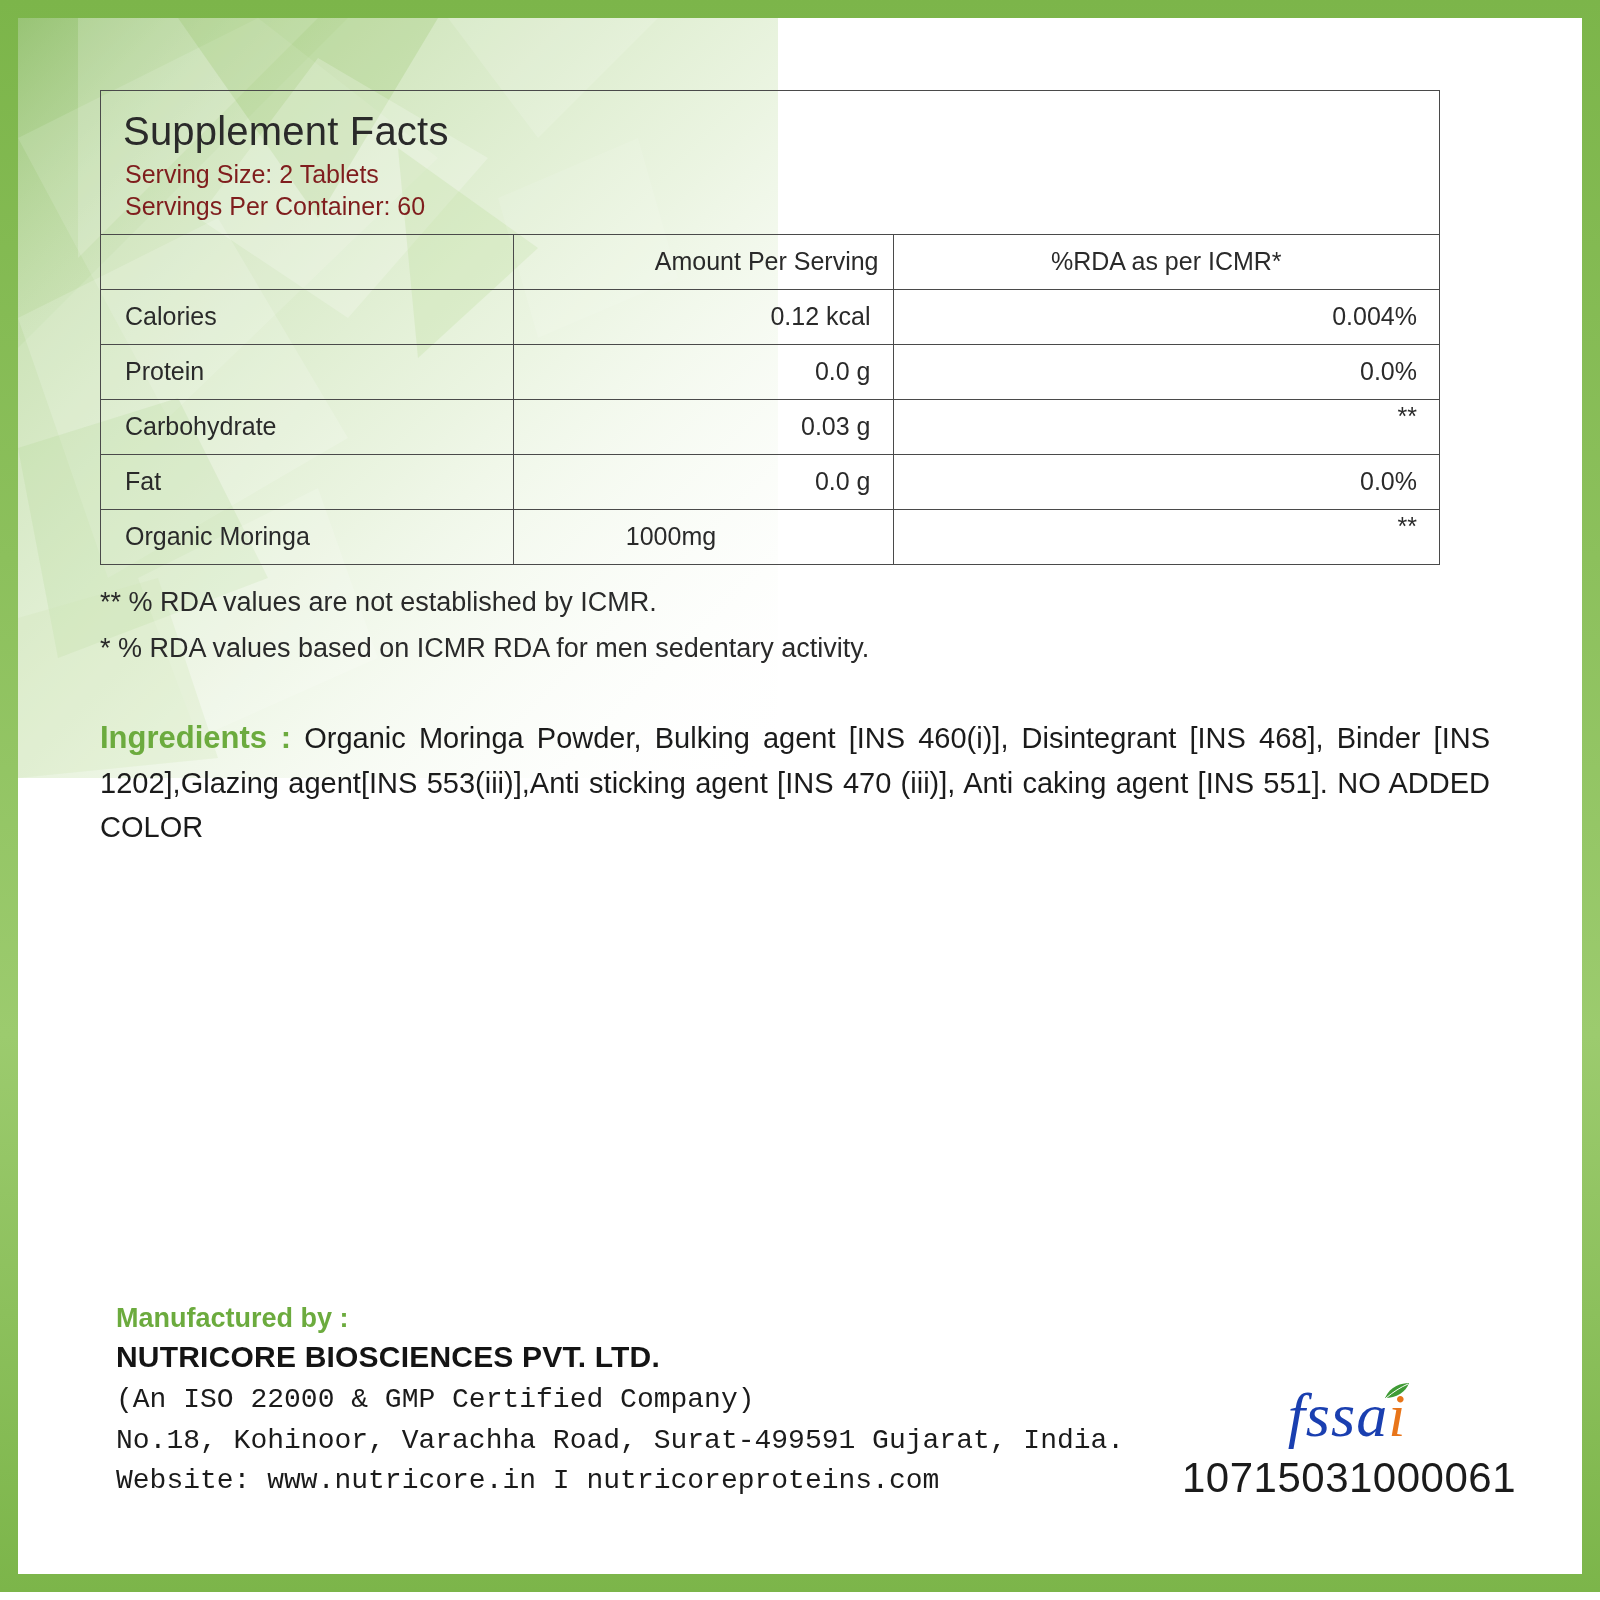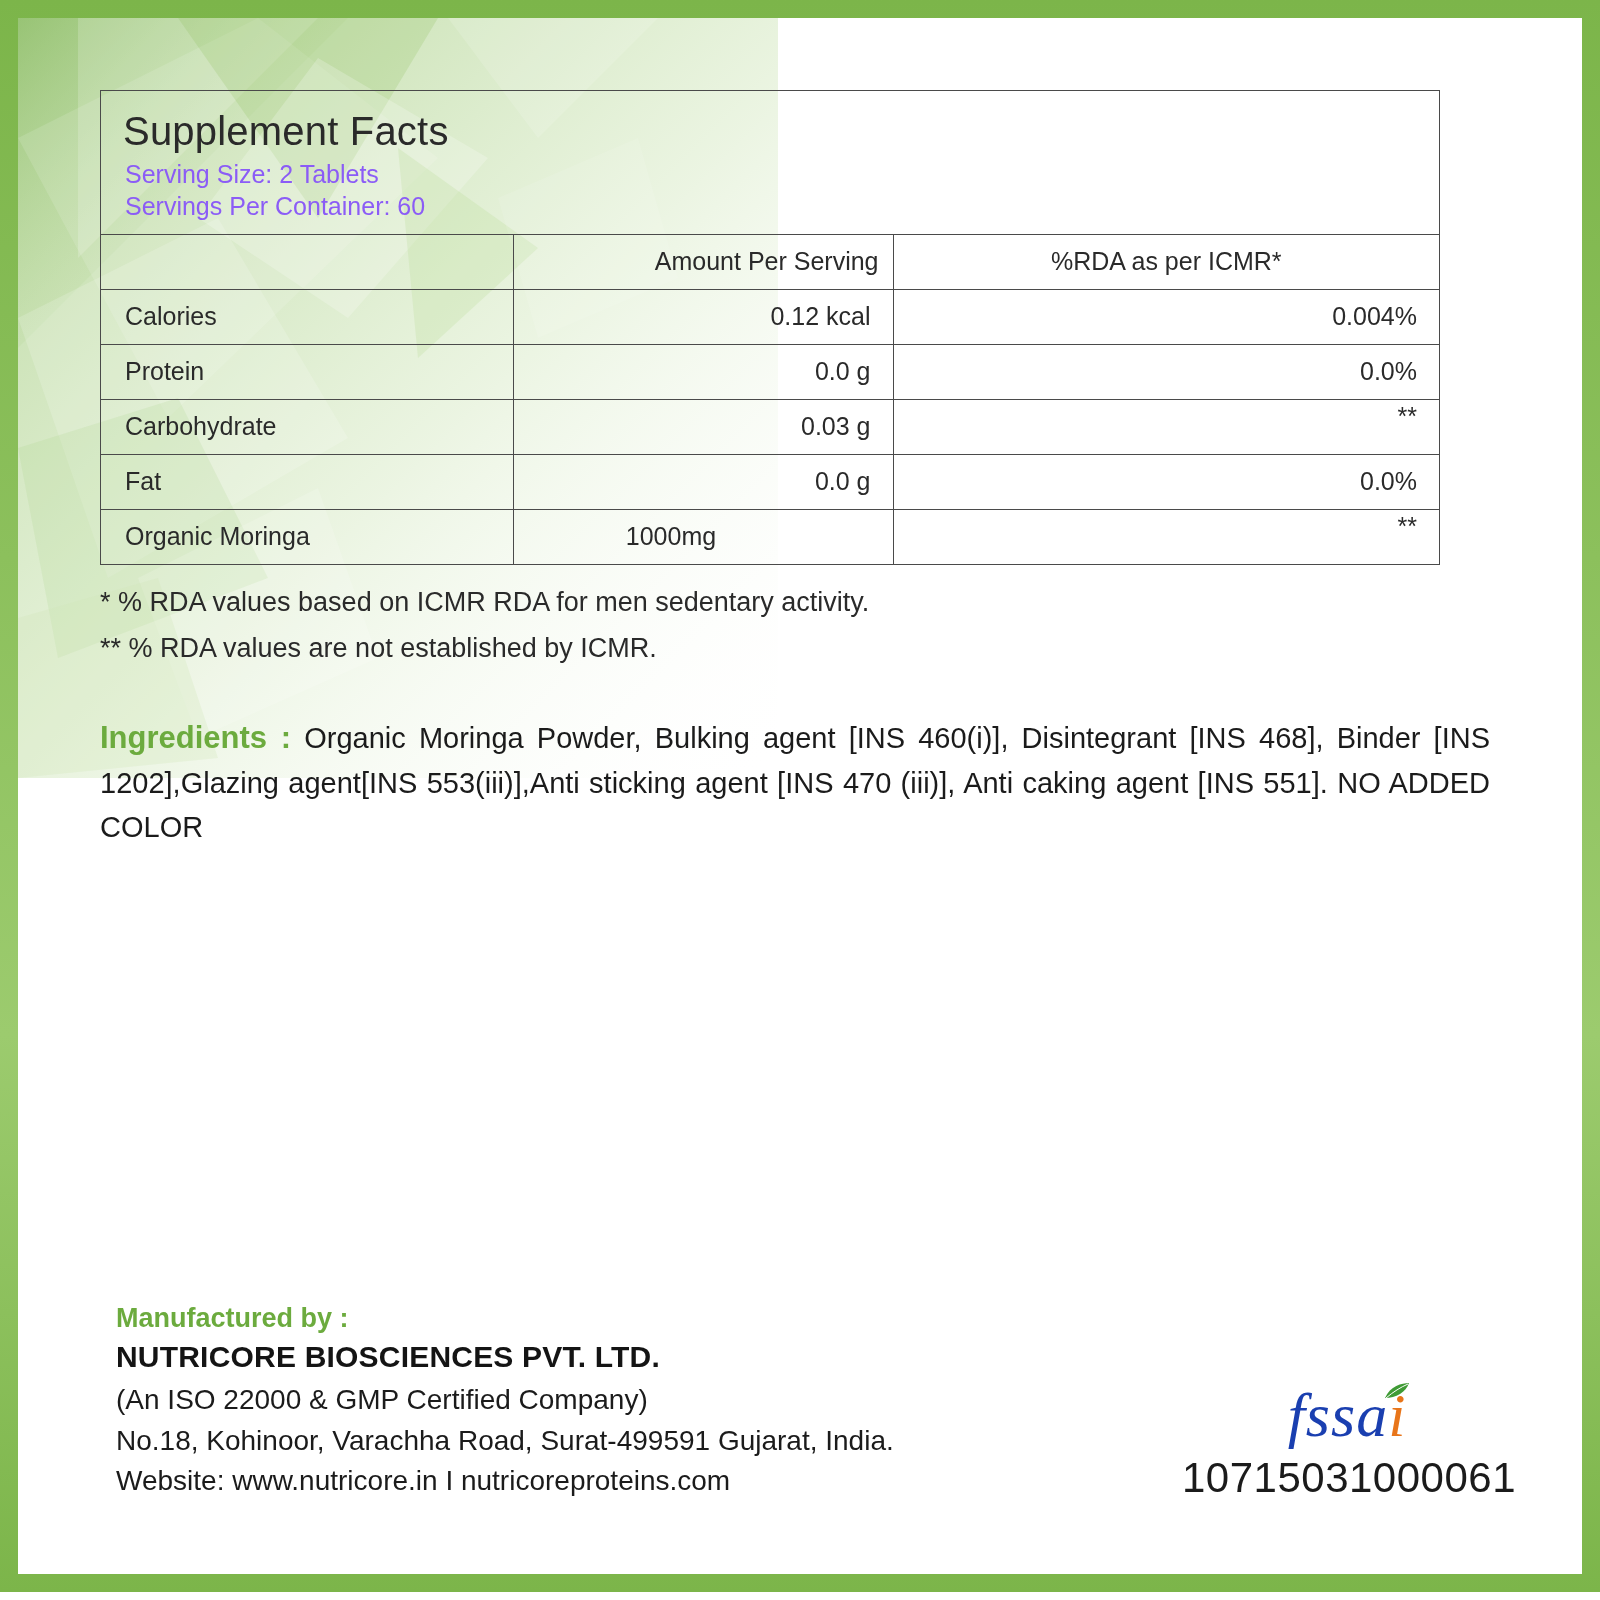--- a/index.html
+++ b/index.html
@@ -62,21 +62,21 @@
   }
   .sf-title {
     font-size: 40px;
     color: #2a2a2a;
     padding: 18px 0 4px 22px;
     font-weight: 400;
     letter-spacing: .2px;
   }
   .sf-sub {
     font-size: 25px;
-    color: #8b5cf6;
+    color: #7f1d1d;
     padding-left: 24px;
     line-height: 1.28;
   }
   .sf-sub-last { padding-bottom: 12px; }
 
   table.sf-table {
     width: 100%;
     border-collapse: collapse;
     table-layout: fixed;
   }
@@ -148,20 +148,21 @@
     font-weight: bold;
     font-size: 30px;
     color: #141414;
     margin-bottom: 6px;
     letter-spacing: .2px;
   }
   .mfg-line {
     font-size: 28px;
     color: #1b1b1b;
     line-height: 1.45;
+    font-family: Liberation Mono, monospace;
   }
 
   
   .fssai-block {
     position: absolute;
     right: 70px;
     bottom: 72px;
     width: 330px;
     text-align: center;
   }
@@ -272,22 +273,22 @@
             <tr>
               <td class="name">Organic Moringa</td>
               <td class="amt center">1000mg</td>
               <td class="rda star">**</td>
             </tr>
           </tbody>
         </table>
       </section>
 
       <div class="footnotes">
+        <div class="footnote">** % RDA values are not established by ICMR.</div>
         <div class="footnote">* % RDA values based on ICMR RDA for men sedentary activity.</div>
-        <div class="footnote">** % RDA values are not established by ICMR.</div>
       </div>
 
       <div class="ingredients">
         <span class="ing-label">Ingredients :</span>
         <span>Organic Moringa Powder, Bulking agent [INS 460(i)], Disintegrant [INS 468], Binder [INS 1202],Glazing agent[INS 553(iii)],Anti sticking agent [INS 470 (iii)], Anti caking agent [INS 551]. NO ADDED COLOR</span>
       </div>
 
     </div>
 
     <div class="mfg-block">

